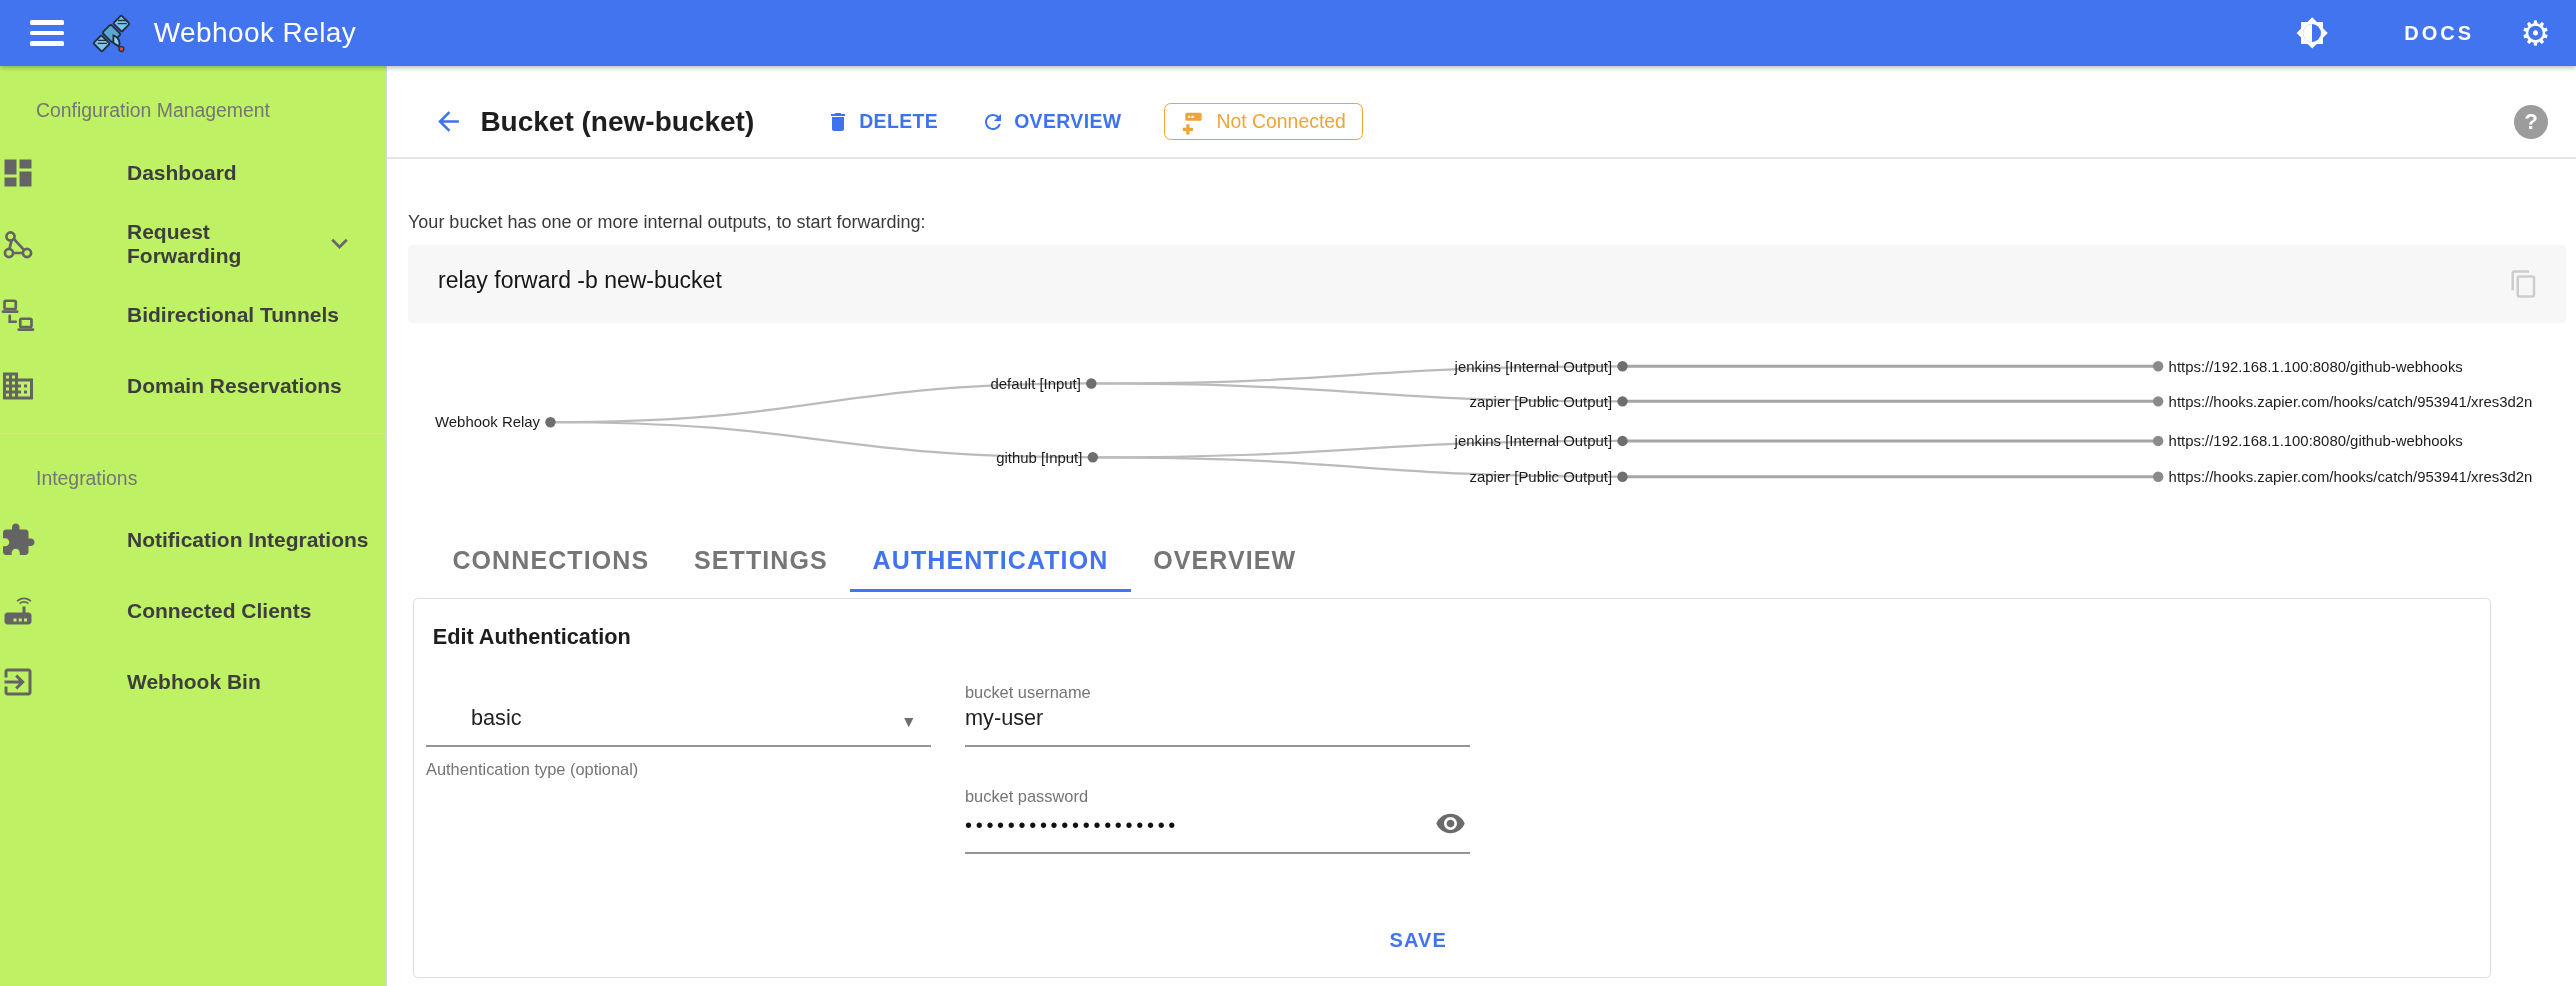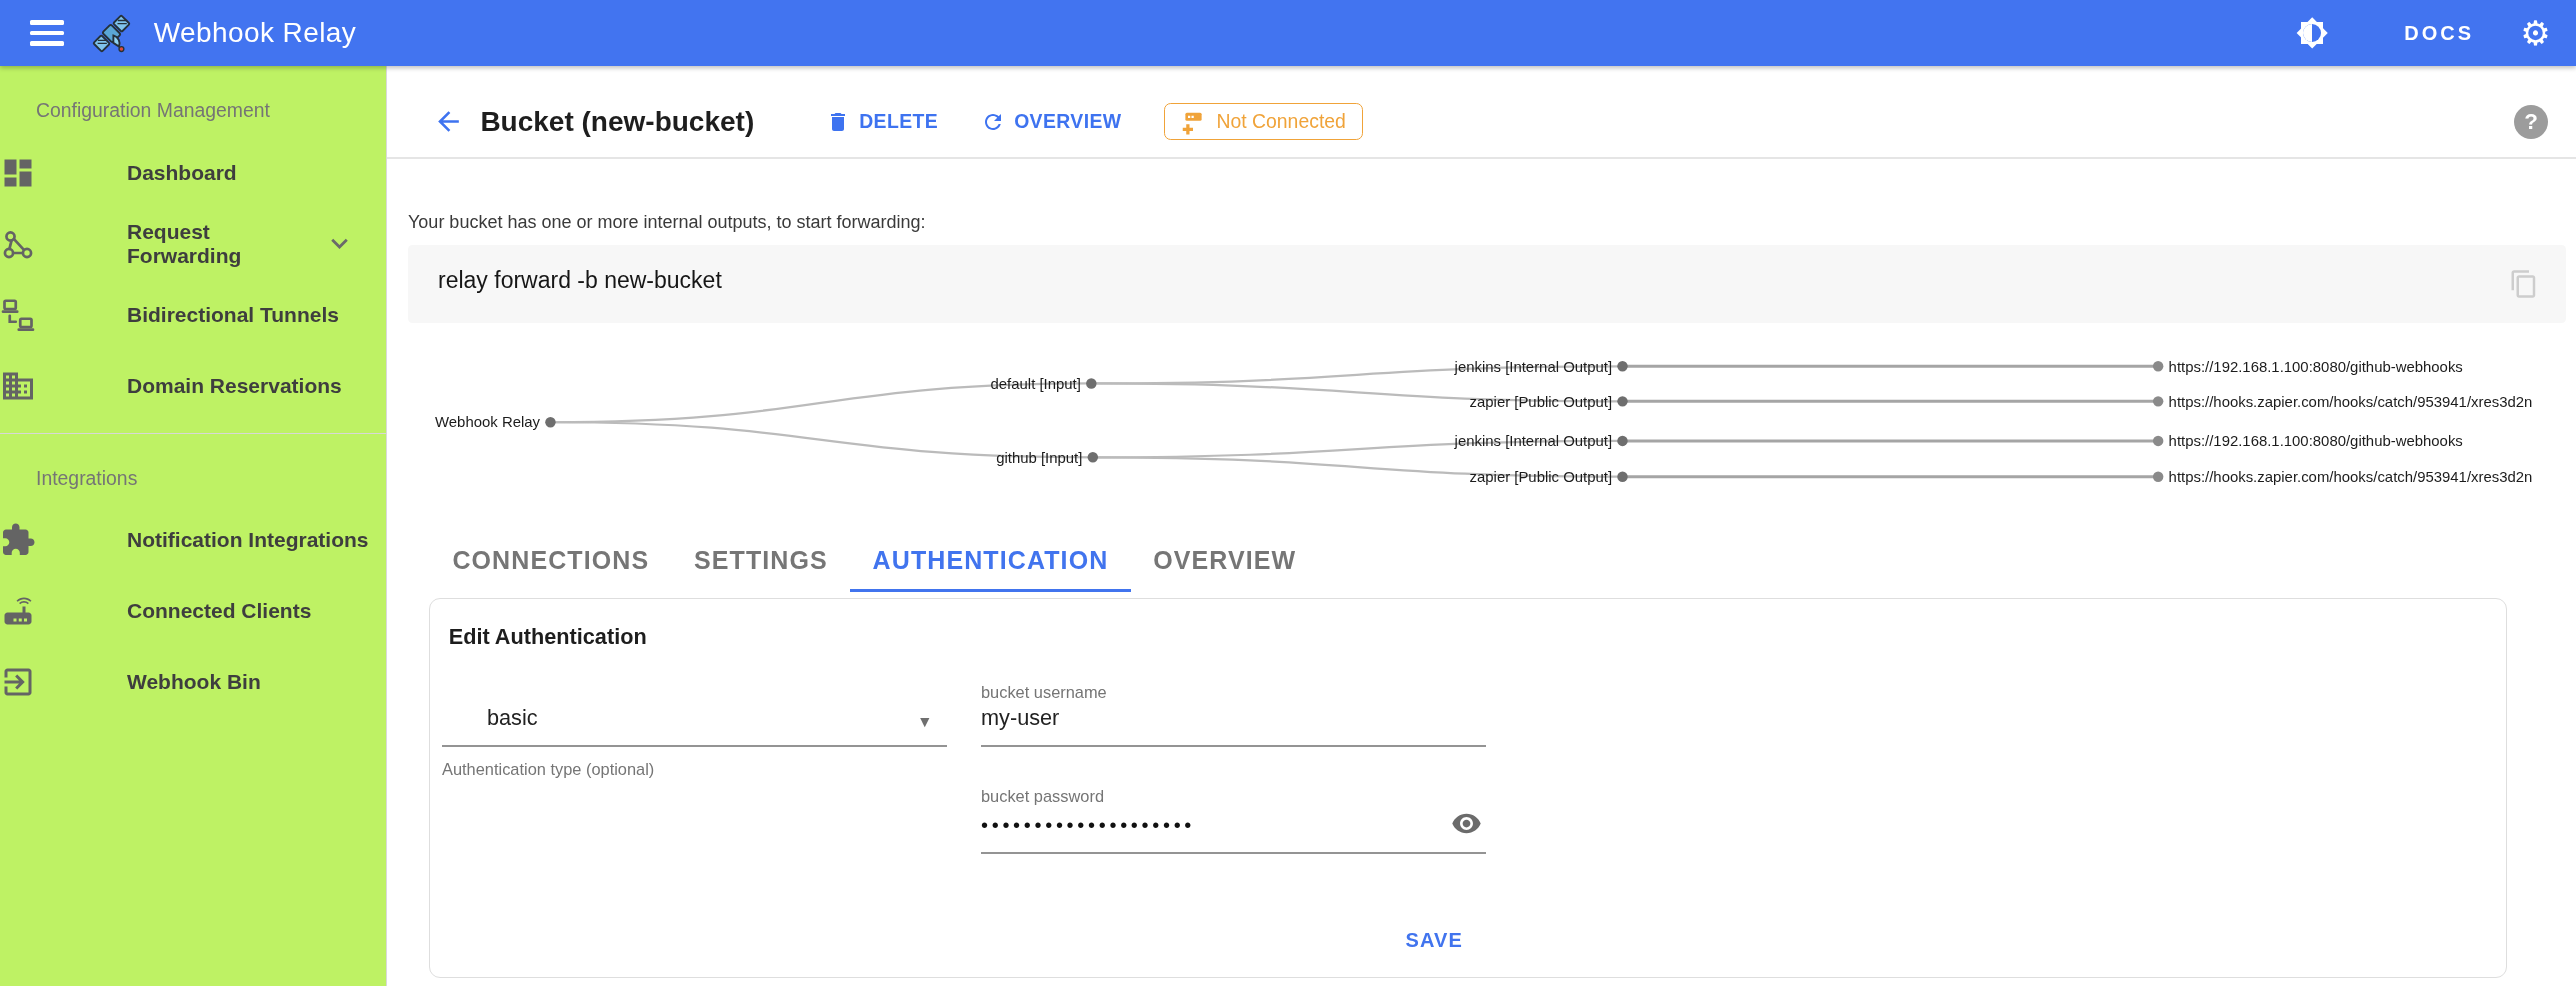--- a/index.html
+++ b/index.html
@@ -61,22 +61,22 @@
   #topology { position:absolute; left:0; top:263px; width:2189px; height:188px; }
   #topology text { font-family:"Liberation Sans",sans-serif; font-size:20px; fill:#1c1c1c; }
 
   
   .tabs { position:absolute; left:43px; top:465px; display:flex; }
   .tab { height:61px; padding:0 22.4px; display:flex; align-items:center; font-size:25px; font-weight:bold;
          letter-spacing:1.1px; color:#767676; border-bottom:3.7px solid transparent; cursor:pointer; }
   .tab.active { color:#4174ee; border-bottom-color:#4174ee; }
 
   
-  .card { position:absolute; left:42px; top:532px; width:2078px; height:380px; background:#fff;
-          border:1.5px solid #dedede; border-radius:11px; }
+  .card { position:absolute; left:26px; top:532px; width:2078px; height:380px; background:#fff;
+          border:1.5px solid #dedede; border-radius:5px; }
   .card-title { position:absolute; left:18.7px; top:25.4px; font-size:21.7px; font-weight:bold; color:#1d1d1d; }
   .field-label { position:absolute; font-size:16.4px; color:#757575; }
   .field-value { position:absolute; font-size:21.7px; color:#222; }
   .field-line { position:absolute; height:1.5px; background:#949494; width:505px; }
   .sel-arrow { position:absolute; left:487px; top:114px; font-size:15.7px; color:#6f6f6f; cursor:pointer; }
   .helper { position:absolute; left:12px; top:161px; font-size:16.4px; color:#757575; }
   .pwd-dots { letter-spacing:3.7px; font-size:20px; color:#111; }
   .eye-btn { position:absolute; left:1021px; top:209px; width:31px; height:31px; cursor:pointer; }
   .eye-btn svg { width:31px; height:31px; fill:#6b6b6b; }
   .save-btn { position:absolute; left:965px; top:324px; font-size:20px; font-weight:bold;

